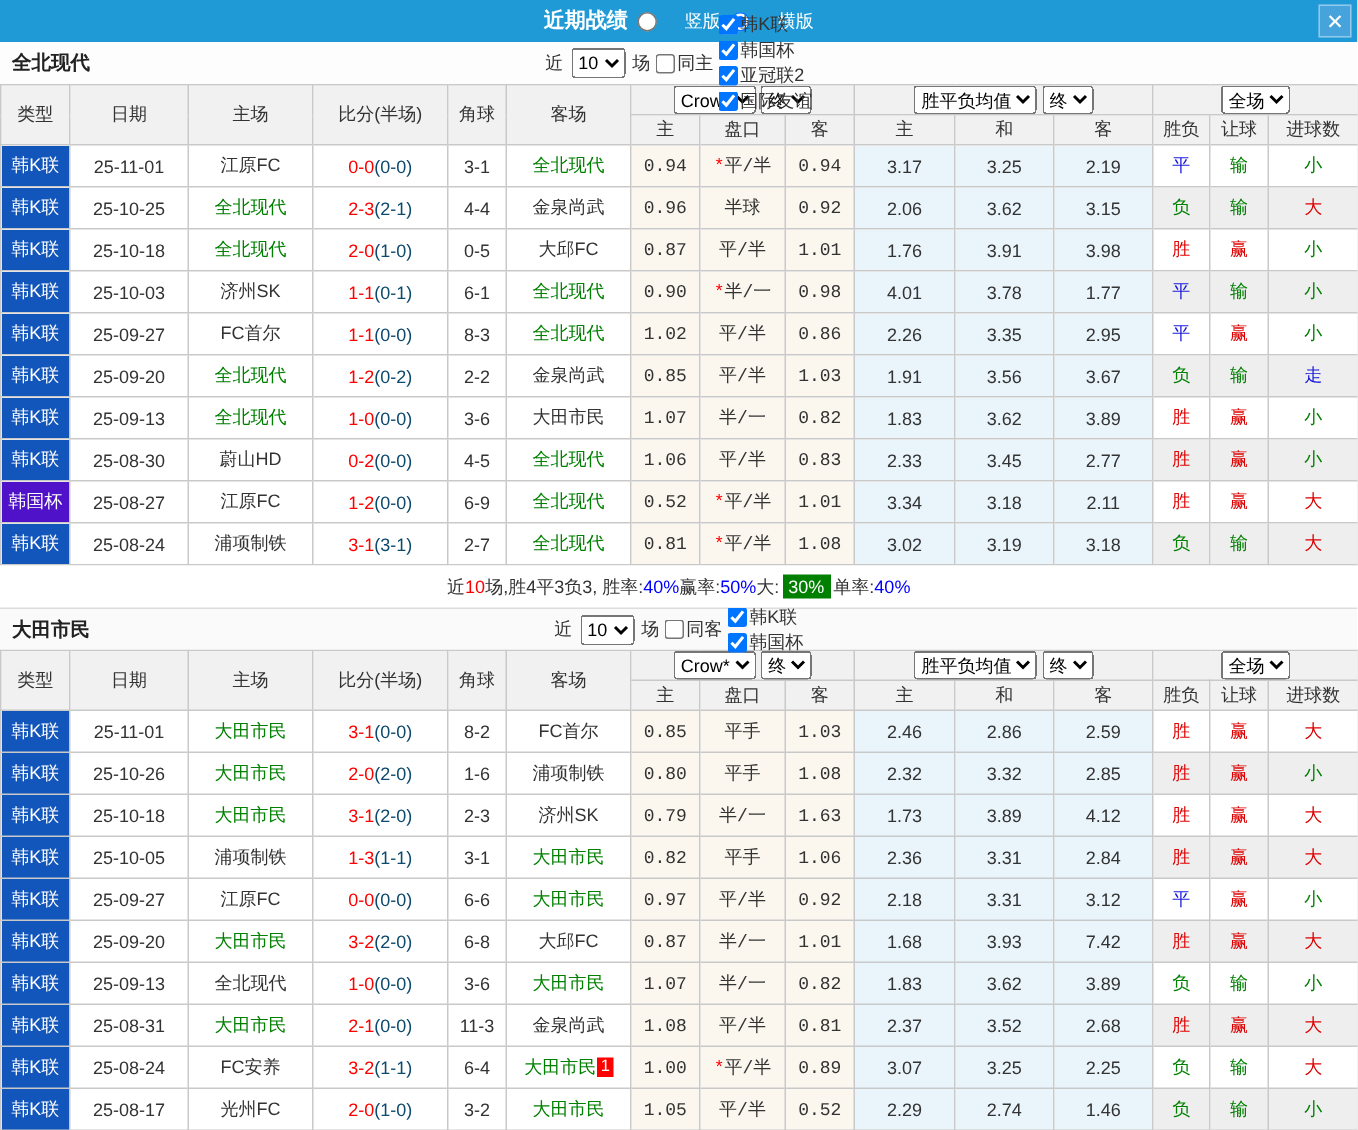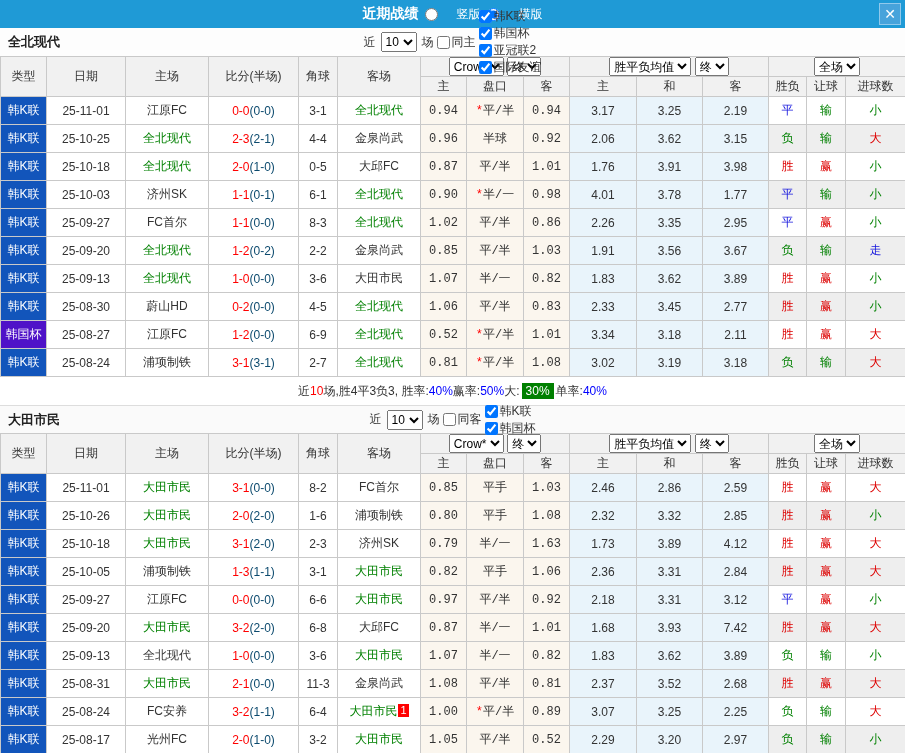--- a/index.html
+++ b/index.html
@@ -574,20 +574,20 @@
         <td class="league">韩K联</td>
         <td>25-08-17</td>
         <td>光州FC</td>
         <td class="score"><span class="main">2-0</span><span class="half">(1-0)</span></td>
         <td>3-2</td>
         <td class="team-green">大田市民</td>
         <td class="odd">1.05</td>
         <td class="odd">平/半</td>
         <td class="odd">0.52</td>
         <td class="avg">2.29</td>
-        <td class="avg">3.20</td>
-        <td class="avg">2.97</td>
+        <td class="avg">2.74</td>
+        <td class="avg">1.46</td>
         <td class="res c-g">负</td>
         <td class="res c-g">输</td>
         <td class="res c-g">小</td>
       </tr>
     </tbody>
 </table>
 
 </body></html>

